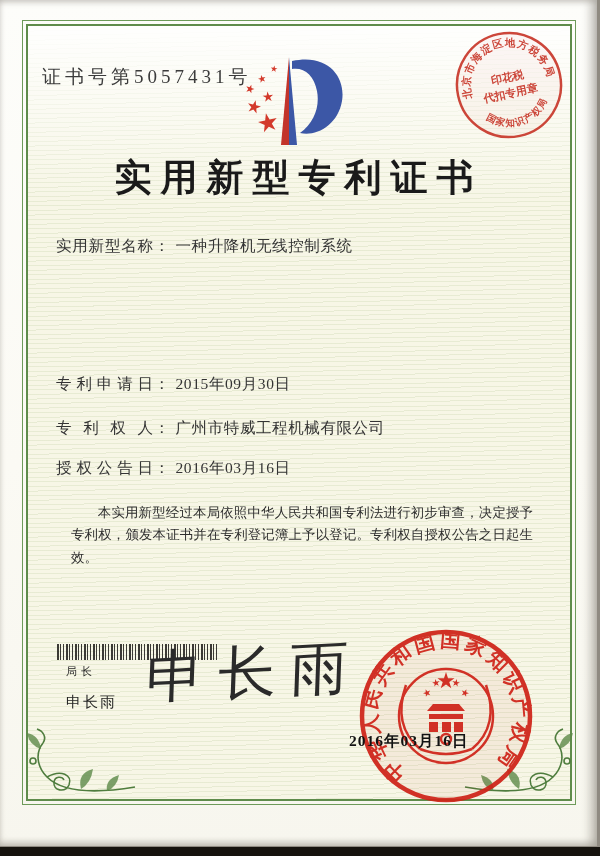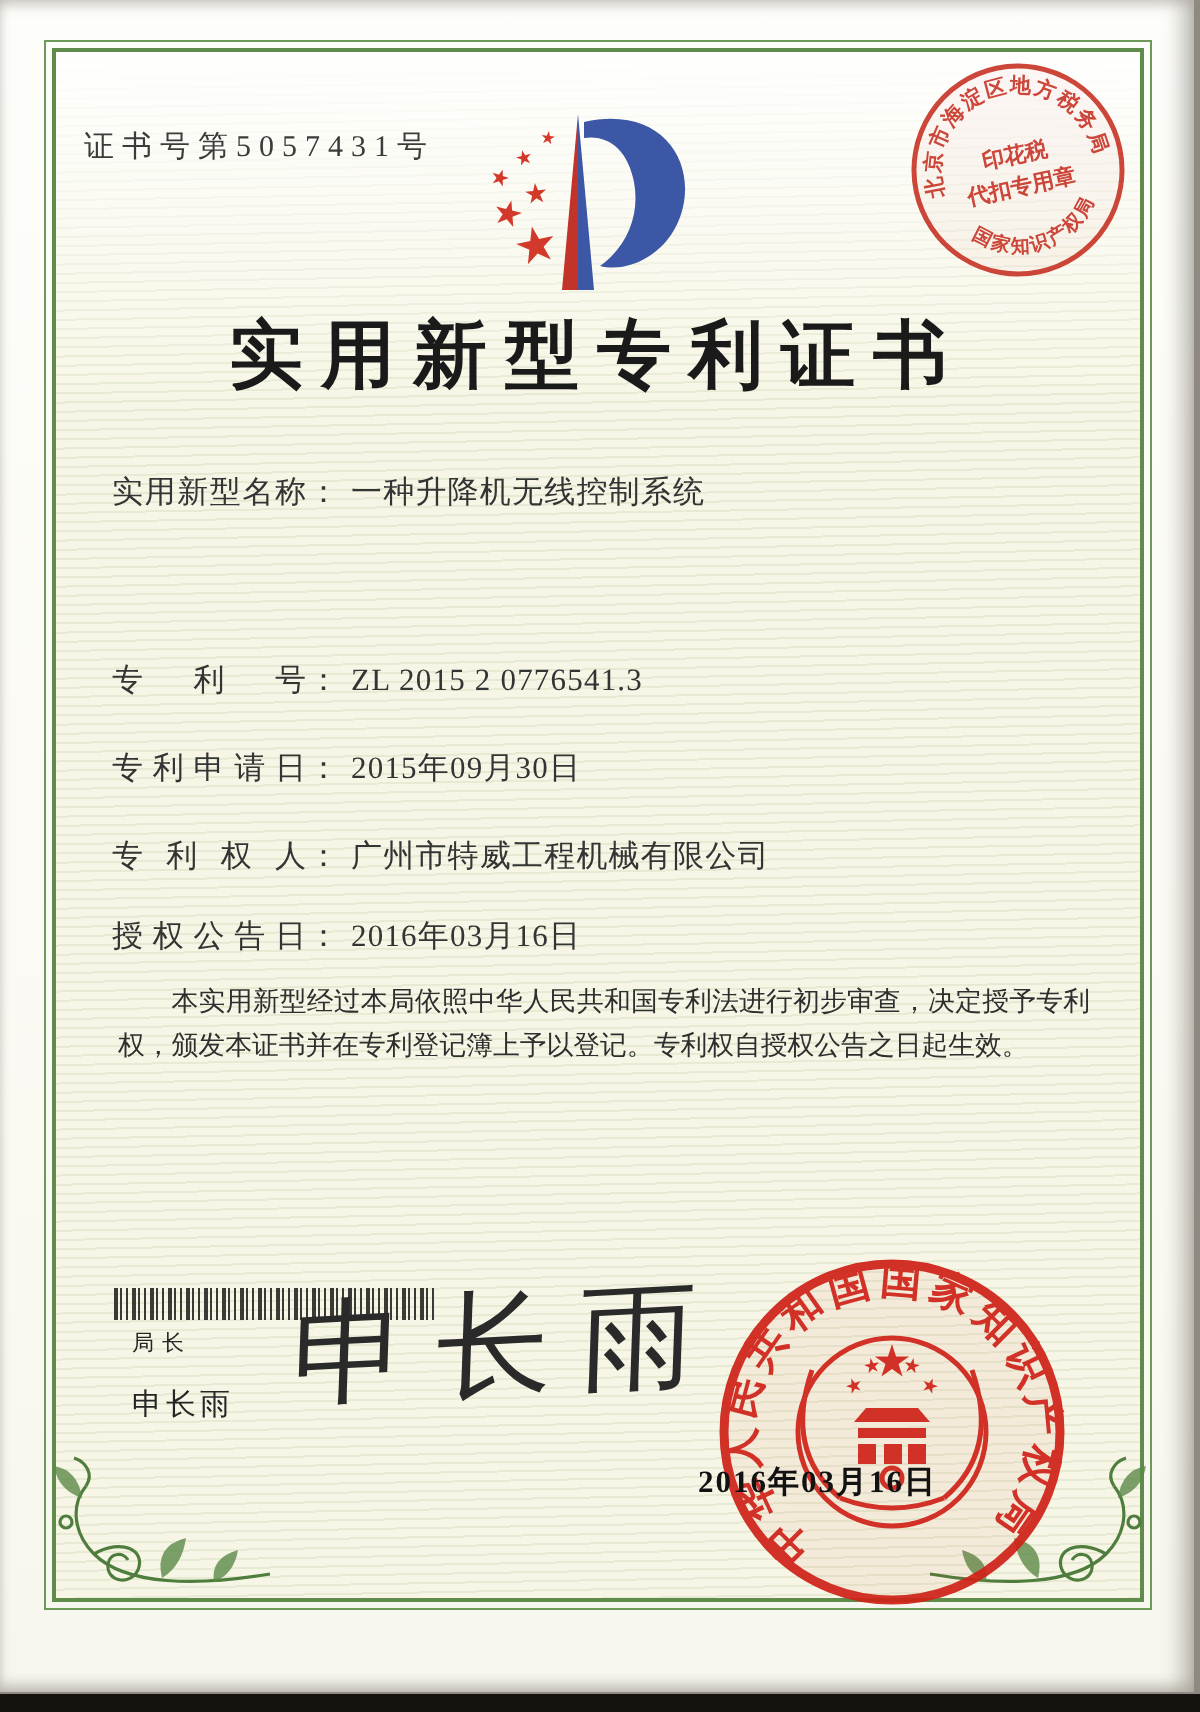--- a/index.html
+++ b/index.html
@@ -23,31 +23,31 @@
   .frame-bg{
     position:absolute;inset:0;background-color:#f7f6e6;
     background-image:repeating-linear-gradient(179deg, rgba(140,170,100,.15) 0 1px, rgba(255,255,255,0) 1px 4.6px);
   }
   .frame-bg::after{
     content:"";position:absolute;left:0;top:0;right:0;height:175px;
     background:linear-gradient(180deg,rgba(255,255,255,.95) 0%,rgba(255,255,255,0) 100%);
   }
 
   .abs{position:absolute;}
-  .certno{left:42px;top:64px;font-size:15px;letter-spacing:4px;color:#3b3b3b;}
+  .certno{left:42px;top:64px;font-size:19px;letter-spacing:4px;color:#3b3b3b;}
   .title{left:0;top:153px;width:100%;text-align:center;font-size:37px;font-weight:bold;letter-spacing:9px;color:#1a1a1a;}
 
   .frow{position:absolute;left:56px;font-size:15.5px;color:#343434;white-space:nowrap;}
   .flabel{display:inline-block;width:97px;text-align:justify;text-align-last:justify;}
   .fcolon{margin:0 6px 0 1px;}
   .fvalue{letter-spacing:.6px;}
   .fr1{top:236px}.fr2{top:285px}.fr3{top:330px}.fr4{top:374px}.fr5{top:418px}.fr6{top:458px}
 
   .paras{position:absolute;left:55px;top:486px;width:494px;font-size:13.4px;line-height:22.4px;color:#2e2e2e;text-align:justify;}
-  .paras p{margin:4px;text-indent:2em;}
+  .paras p{margin:16px;text-indent:2em;}
 
   .barcode{
     position:absolute;left:57px;top:644px;width:160px;height:16px;opacity:.88;
     background-image:
       repeating-linear-gradient(90deg,#23211e 0 1px,transparent 1px 3px),
       repeating-linear-gradient(90deg,#23211e 0 2px,transparent 2px 9px);
   }
 
   .director-role{left:66px;top:664px;font-size:11px;letter-spacing:4px;color:#252525;}
   .director-name{left:66px;top:693px;font-size:15px;letter-spacing:2px;color:#252525;}
@@ -142,23 +142,20 @@
       <use href="#st" transform="translate(22,34) scale(4.5) rotate(18)"></use>
       <use href="#st" transform="translate(34,24) scale(4) rotate(-14)"></use>
       <use href="#st" transform="translate(46,14) scale(3.5) rotate(8)"></use>
     </g>
   </svg>
 
   <div class="abs title">实用新型专利证书</div>
 
   <div class="frow fr1">
     <span class="flabel">实用新型名称</span><span class="fcolon">：</span><span class="fvalue">一种升降机无线控制系统</span>
-  </div>
-  <div class="frow fr3">
-    <span class="flabel">专利号</span><span class="fcolon">：</span><span class="fvalue">ZL 2015 2 0776541.3</span>
   </div>
   <div class="frow fr4">
     <span class="flabel">专利申请日</span><span class="fcolon">：</span><span class="fvalue">2015年09月30日</span>
   </div>
   <div class="frow fr5">
     <span class="flabel">专利权人</span><span class="fcolon">：</span><span class="fvalue">广州市特威工程机械有限公司</span>
   </div>
   <div class="frow fr6">
     <span class="flabel">授权公告日</span><span class="fcolon">：</span><span class="fvalue">2016年03月16日</span>
   </div>

